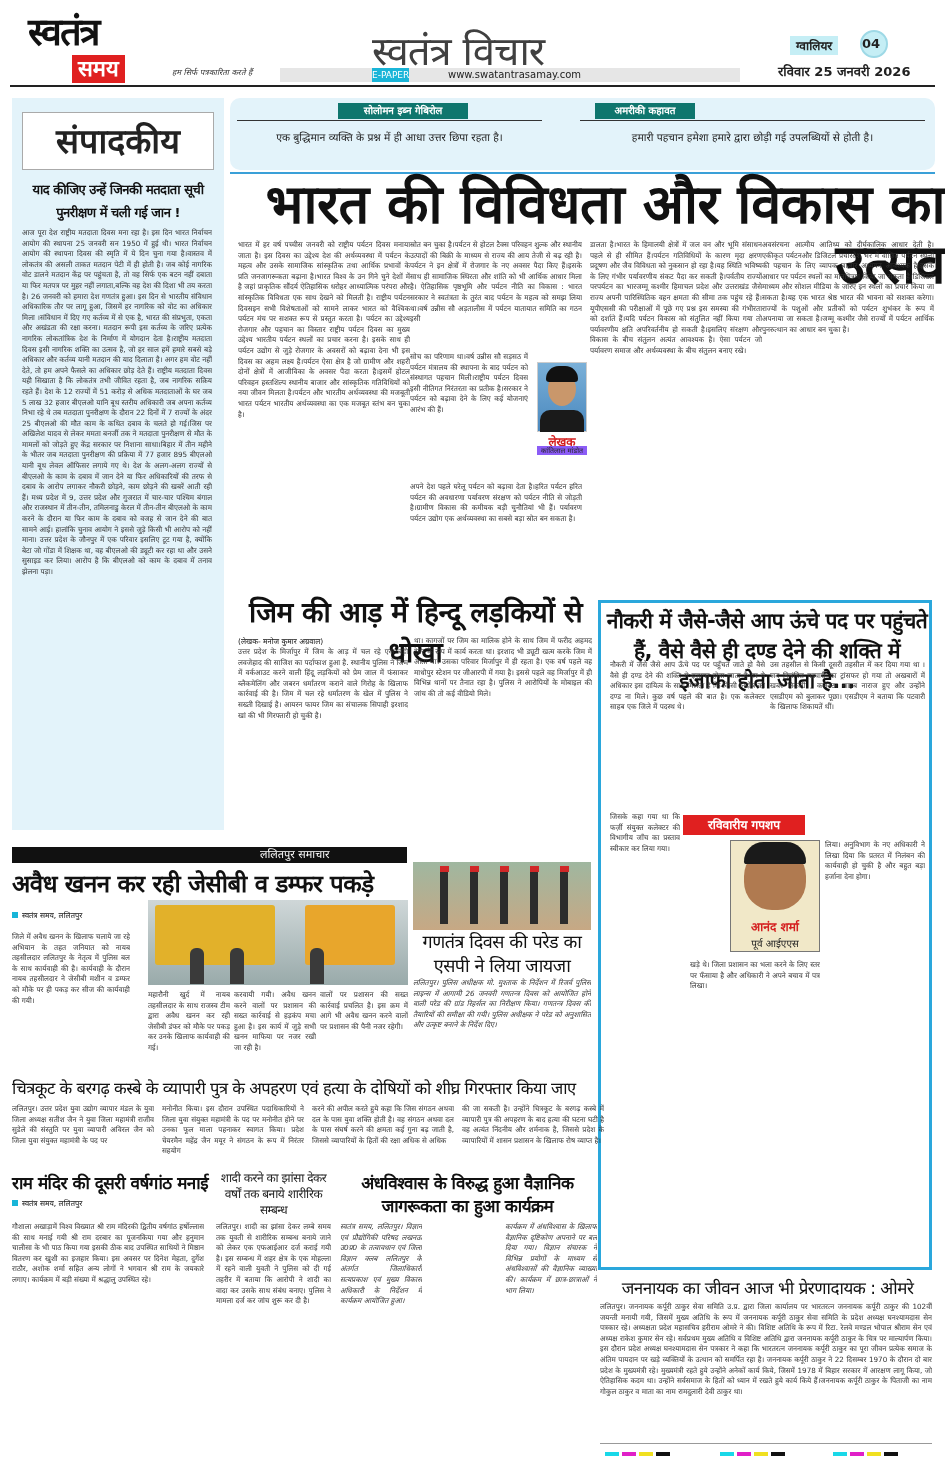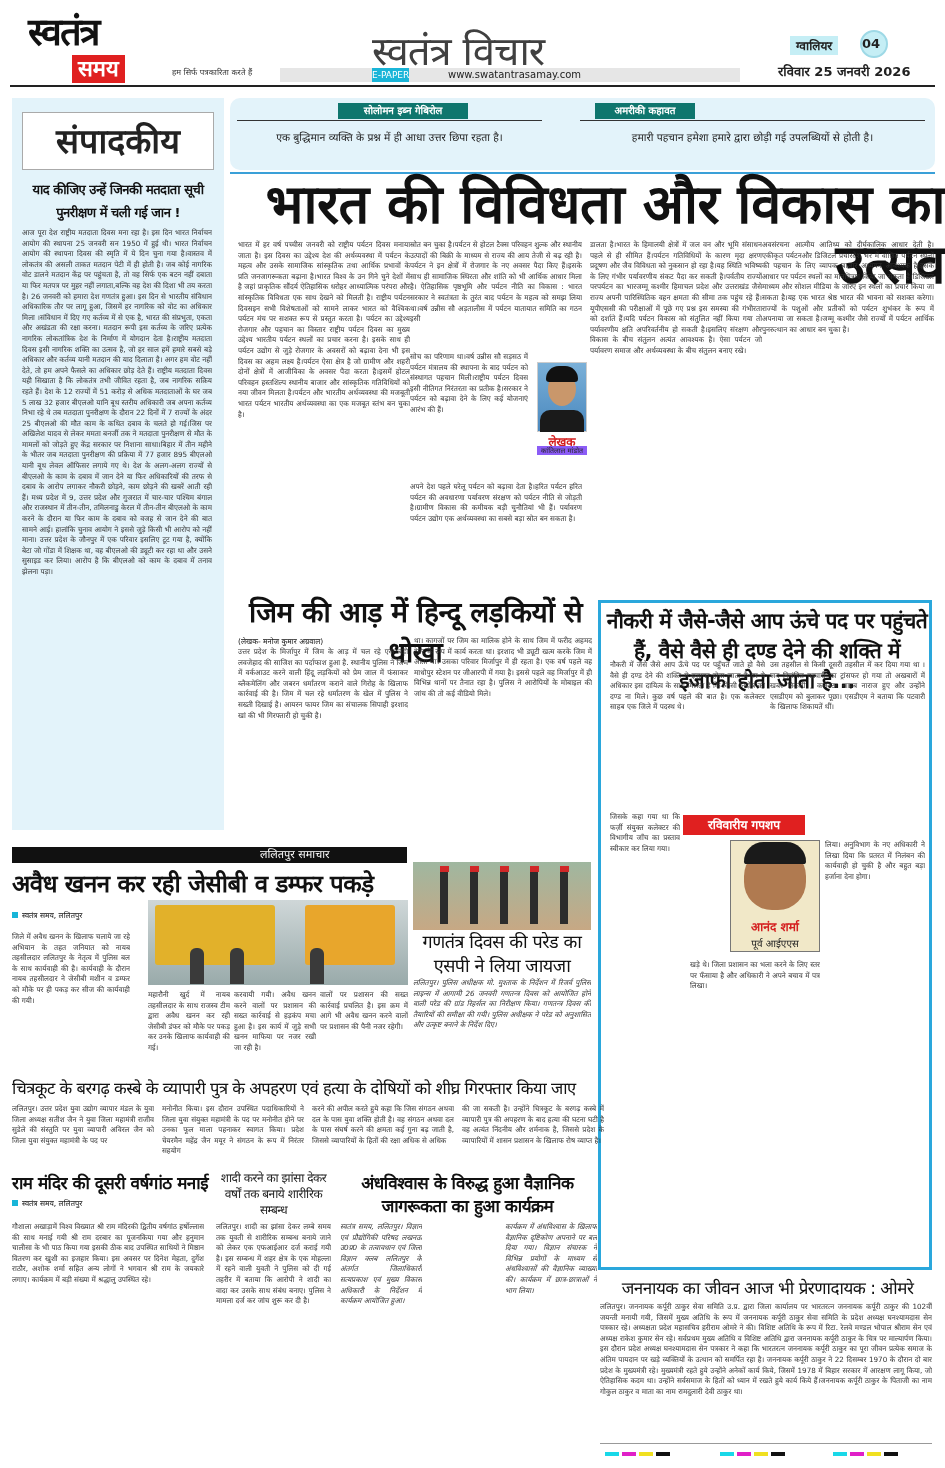--- a/index.html
+++ b/index.html
@@ -3,21 +3,21 @@
 <meta charset="utf-8">
 <style>
 *{box-sizing:border-box;margin:0;padding:0}
 body{width:945px;height:1468px;background:#fff;font-family:"DejaVu Sans",sans-serif;color:#222;position:relative;overflow:hidden}
 .abs{position:absolute}
 .txt{font-size:7.2px;line-height:10.6px;text-align:justify;color:#333;overflow:hidden}
 .hl{font-family:"DejaVu Sans",sans-serif;font-weight:bold;color:#111;letter-spacing:-0.5px}
 
 #logo-top{left:28px;top:12px;font-size:38px;font-weight:bold;color:#111;line-height:40px;letter-spacing:-2px}
 #logo-bot{left:72px;top:55px;background:#e02020;color:#fff;font-size:22px;font-weight:bold;padding:0 6px;line-height:28px}
-#tagline{left:172px;top:66px;font-size:8px;color:#333}
+#tagline{left:172px;top:66px;font-size:8px;font-style:italic;color:#333}
 #section-title{left:372px;top:22px;font-size:40px;color:#404040;letter-spacing:-1px}
 #url-bar{left:280px;top:68px;width:460px;height:14px;background:#e6e6e6}
 #epaper{left:372px;top:68px;background:#19b5d8;color:#fff;font-size:9px;padding:1px 0;line-height:12px}
 #site-url{left:448px;top:68px;font-size:10px;color:#222;line-height:14px}
 #city{left:790px;top:36px;background:#c5eef5;font-size:12px;font-weight:bold;padding:1px 6px}
 #page-no{left:860px;top:30px;width:28px;height:28px;border:2px solid #9ed9e6;border-radius:50%;font-size:13px;font-weight:bold;line-height:24px;background:#c5eef5}
 #date{left:778px;top:62px;font-size:13px;font-weight:bold;color:#222}
 #mast-rule{left:10px;top:85px;width:925px;height:2px;background:#222}
 
 #edit-col{left:12px;top:98px;width:212px;height:732px;background:#e3f3fa}

